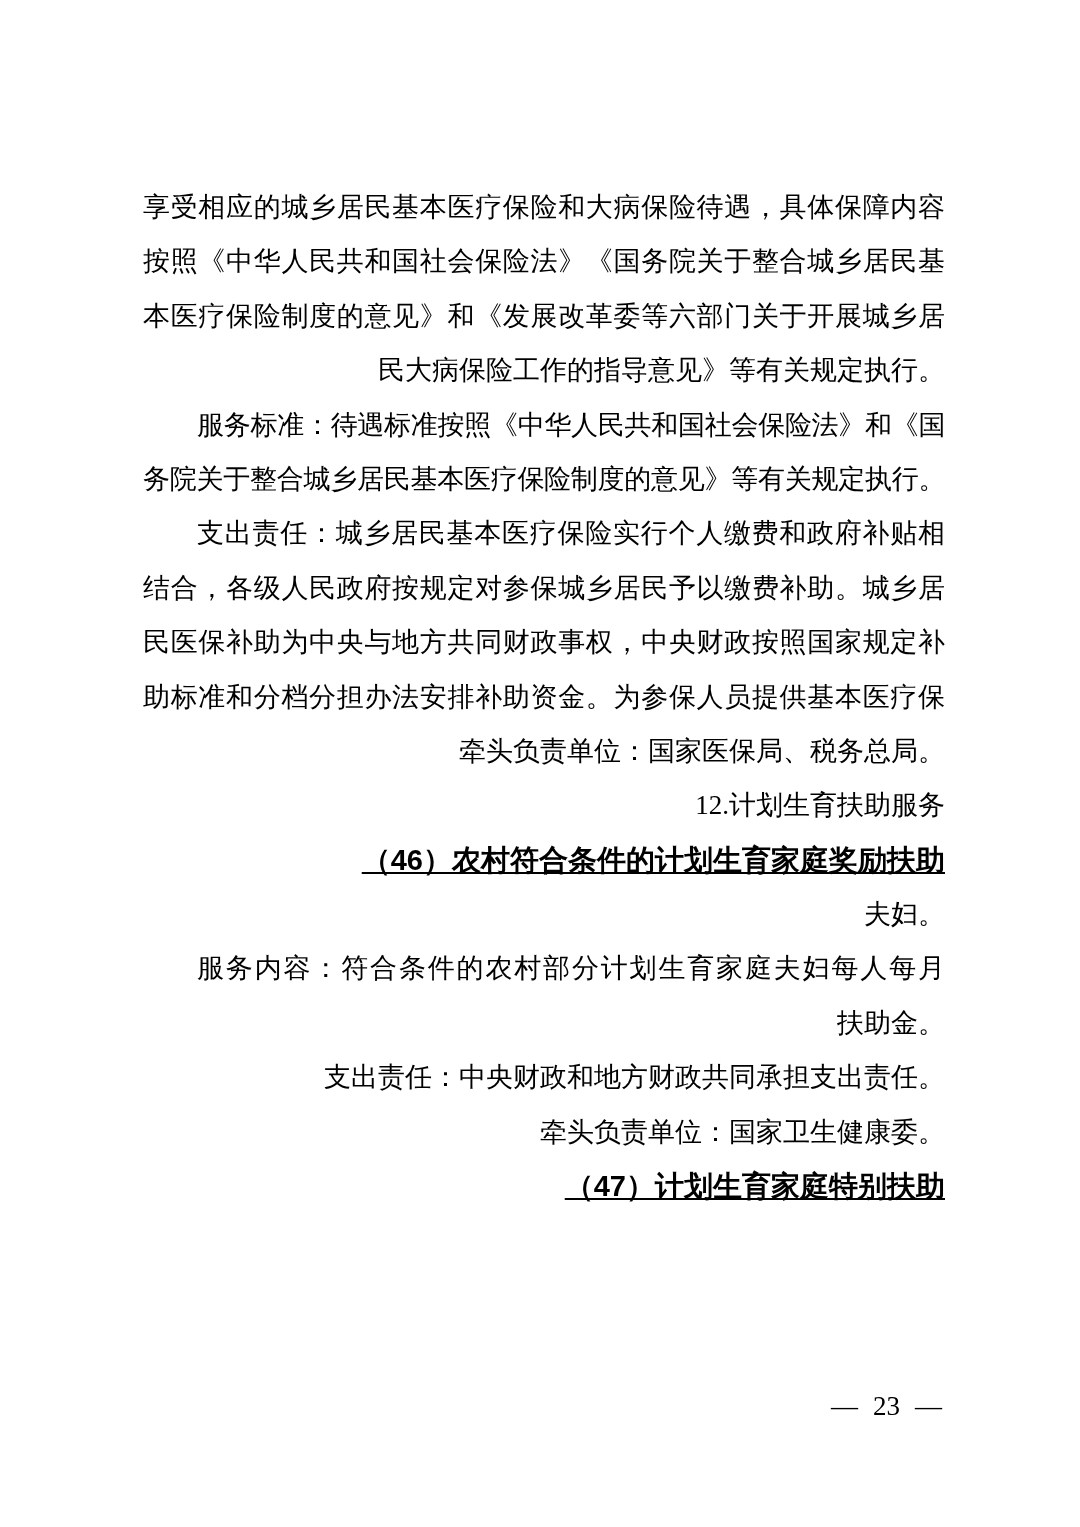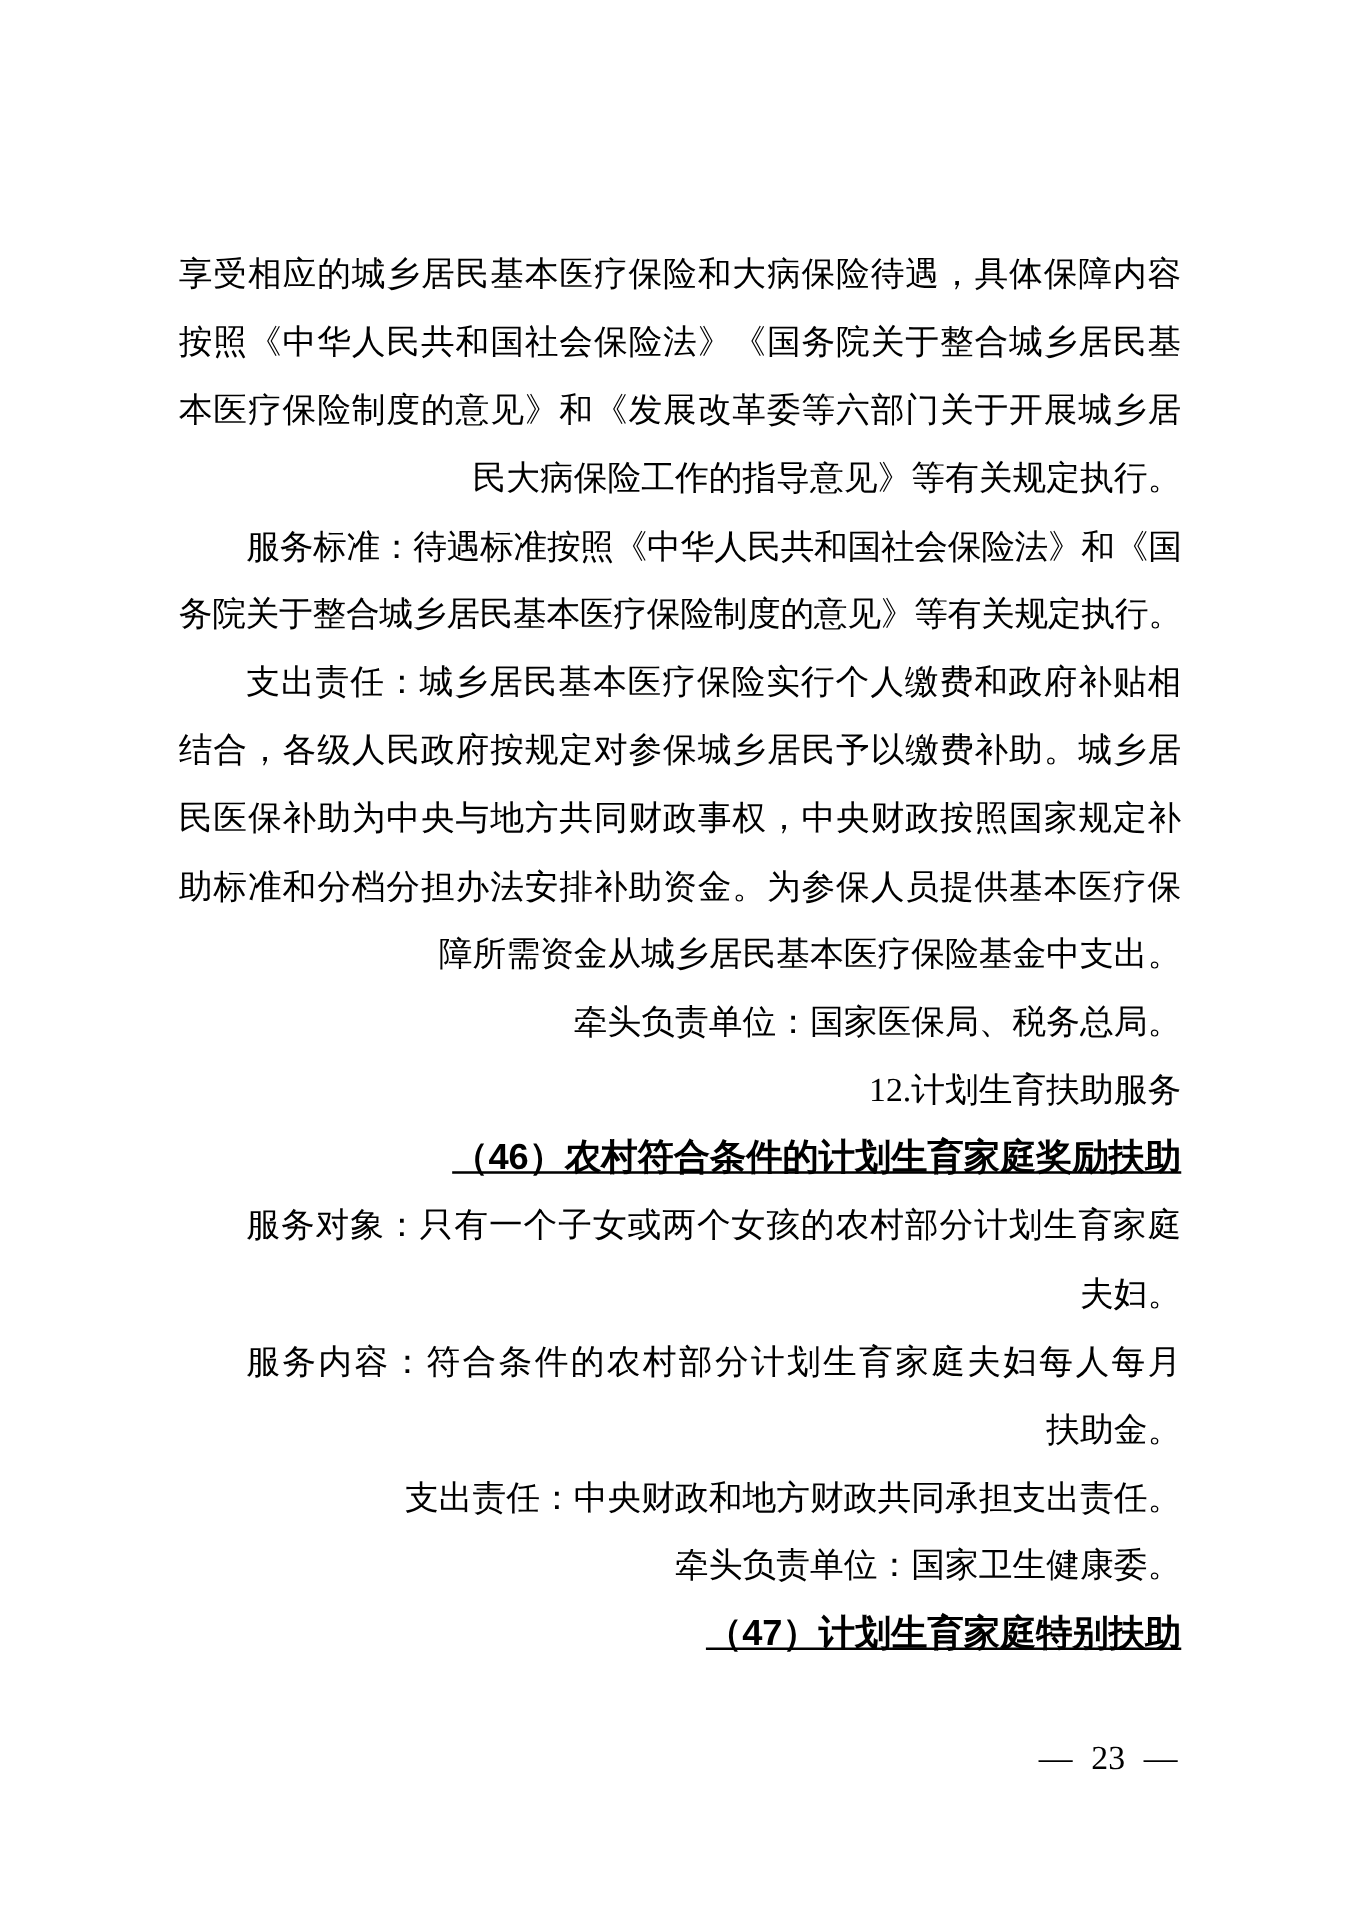--- a/index.html
+++ b/index.html
@@ -12,21 +12,21 @@
     width: 1080px;
     height: 1527px;
     background: #ffffff;
     color: #000000;
     font-family: "Liberation Serif", "DejaVu Serif", serif;
     overflow: hidden;
   }
   .content {
     position: absolute;
     left: 143px;
-    top: 192px;
+    top: 180px;
     width: 802px;
   }
   .line {
     height: 54.4px;
     line-height: 54.4px;
     font-size: 27px;
     text-align: right;
     white-space: normal;
   }
   .line.indent { text-indent: 54px; }
@@ -65,25 +65,23 @@
       <div class="line justify"><span>享受相应的城乡居民基本医疗保险和大病保险待遇，具体保障内容</span></div>
       <div class="line justify"><span>按照《中华人民共和国社会保险法》《国务院关于整合城乡居民基</span></div>
       <div class="line justify"><span>本医疗保险制度的意见》和《发展改革委等六部门关于开展城乡居</span></div>
       <div class="line"><span>民大病保险工作的指导意见》等有关规定执行。</span></div>
       <div class="line indent justify t05"><span class="b">服务标准：</span><span>待遇标准按照《中华人民共和国社会保险法》和《国</span></div>
       <div class="line justify t05"><span>务院关于整合城乡居民基本医疗保险制度的意见》等有关规定执行。</span></div>
       <div class="line indent justify"><span class="b">支出责任：</span><span>城乡居民基本医疗保险实行个人缴费和政府补贴相</span></div>
       <div class="line justify"><span>结合，各级人民政府按规定对参保城乡居民予以缴费补助。城乡居</span></div>
       <div class="line justify"><span>民医保补助为中央与地方共同财政事权，中央财政按照国家规定补</span></div>
       <div class="line justify"><span>助标准和分档分担办法安排补助资金。为参保人员提供基本医疗保</span></div>
-      <div class="line"><span>障所需资金从城乡居民基本医疗保险基金中支出。</span></div>
       <div class="line indent"><span class="b">牵头负责单位：</span><span>国家医保局、税务总局。</span></div>
       <div class="line indent"><span>12.计划生育扶助服务</span></div>
       <div class="line heading"><span>（46）农村符合条件的计划生育家庭奖励扶助</span></div>
-      <div class="line indent justify"><span class="b">服务对象：</span><span>只有一个子女或两个女孩的农村部分计划生育家庭</span></div>
       <div class="line"><span>夫妇。</span></div>
       <div class="line indent justify"><span class="b">服务内容：</span><span>符合条件的农村部分计划生育家庭夫妇每人每月</span></div>
       <div class="line"><span>扶助金。</span></div>
       <div class="line indent"><span class="b">支出责任：</span><span>中央财政和地方财政共同承担支出责任。</span></div>
       <div class="line indent"><span class="b">牵头负责单位：</span><span>国家卫生健康委。</span></div>
       <div class="line heading"><span>（47）计划生育家庭特别扶助</span></div>
     </div>
   <div class="footer">
     <span>—</span>
     <span>23</span>

